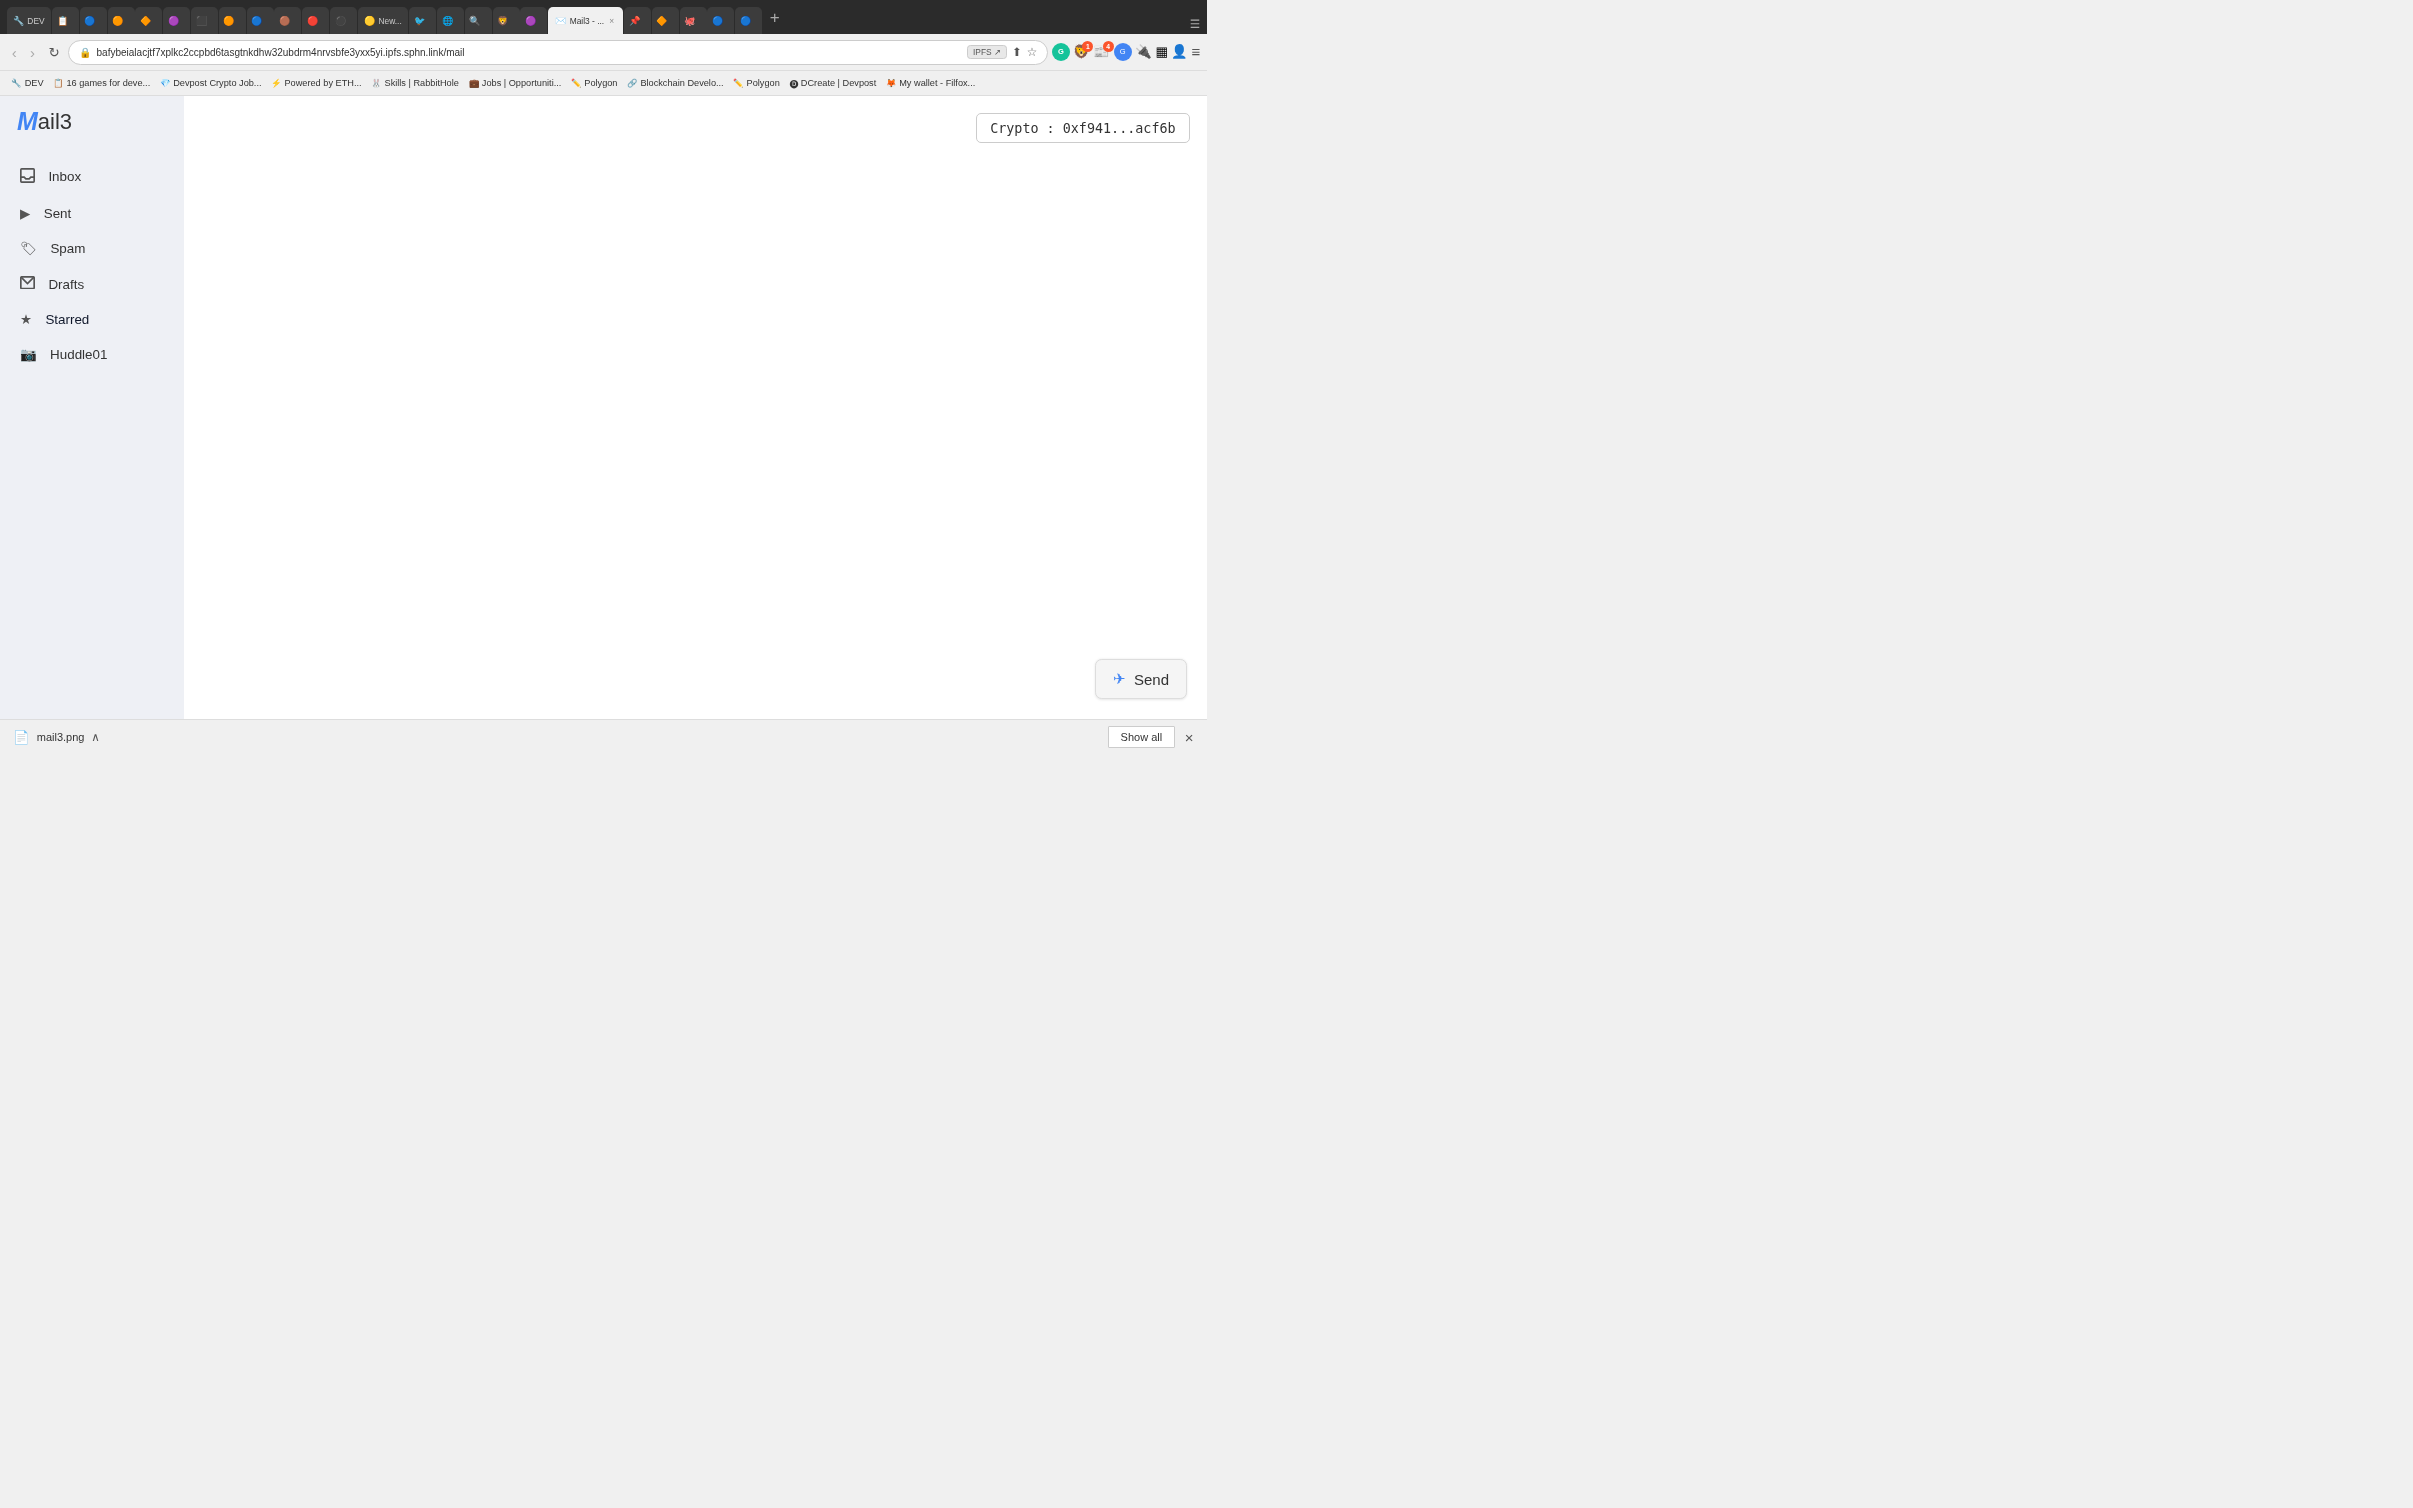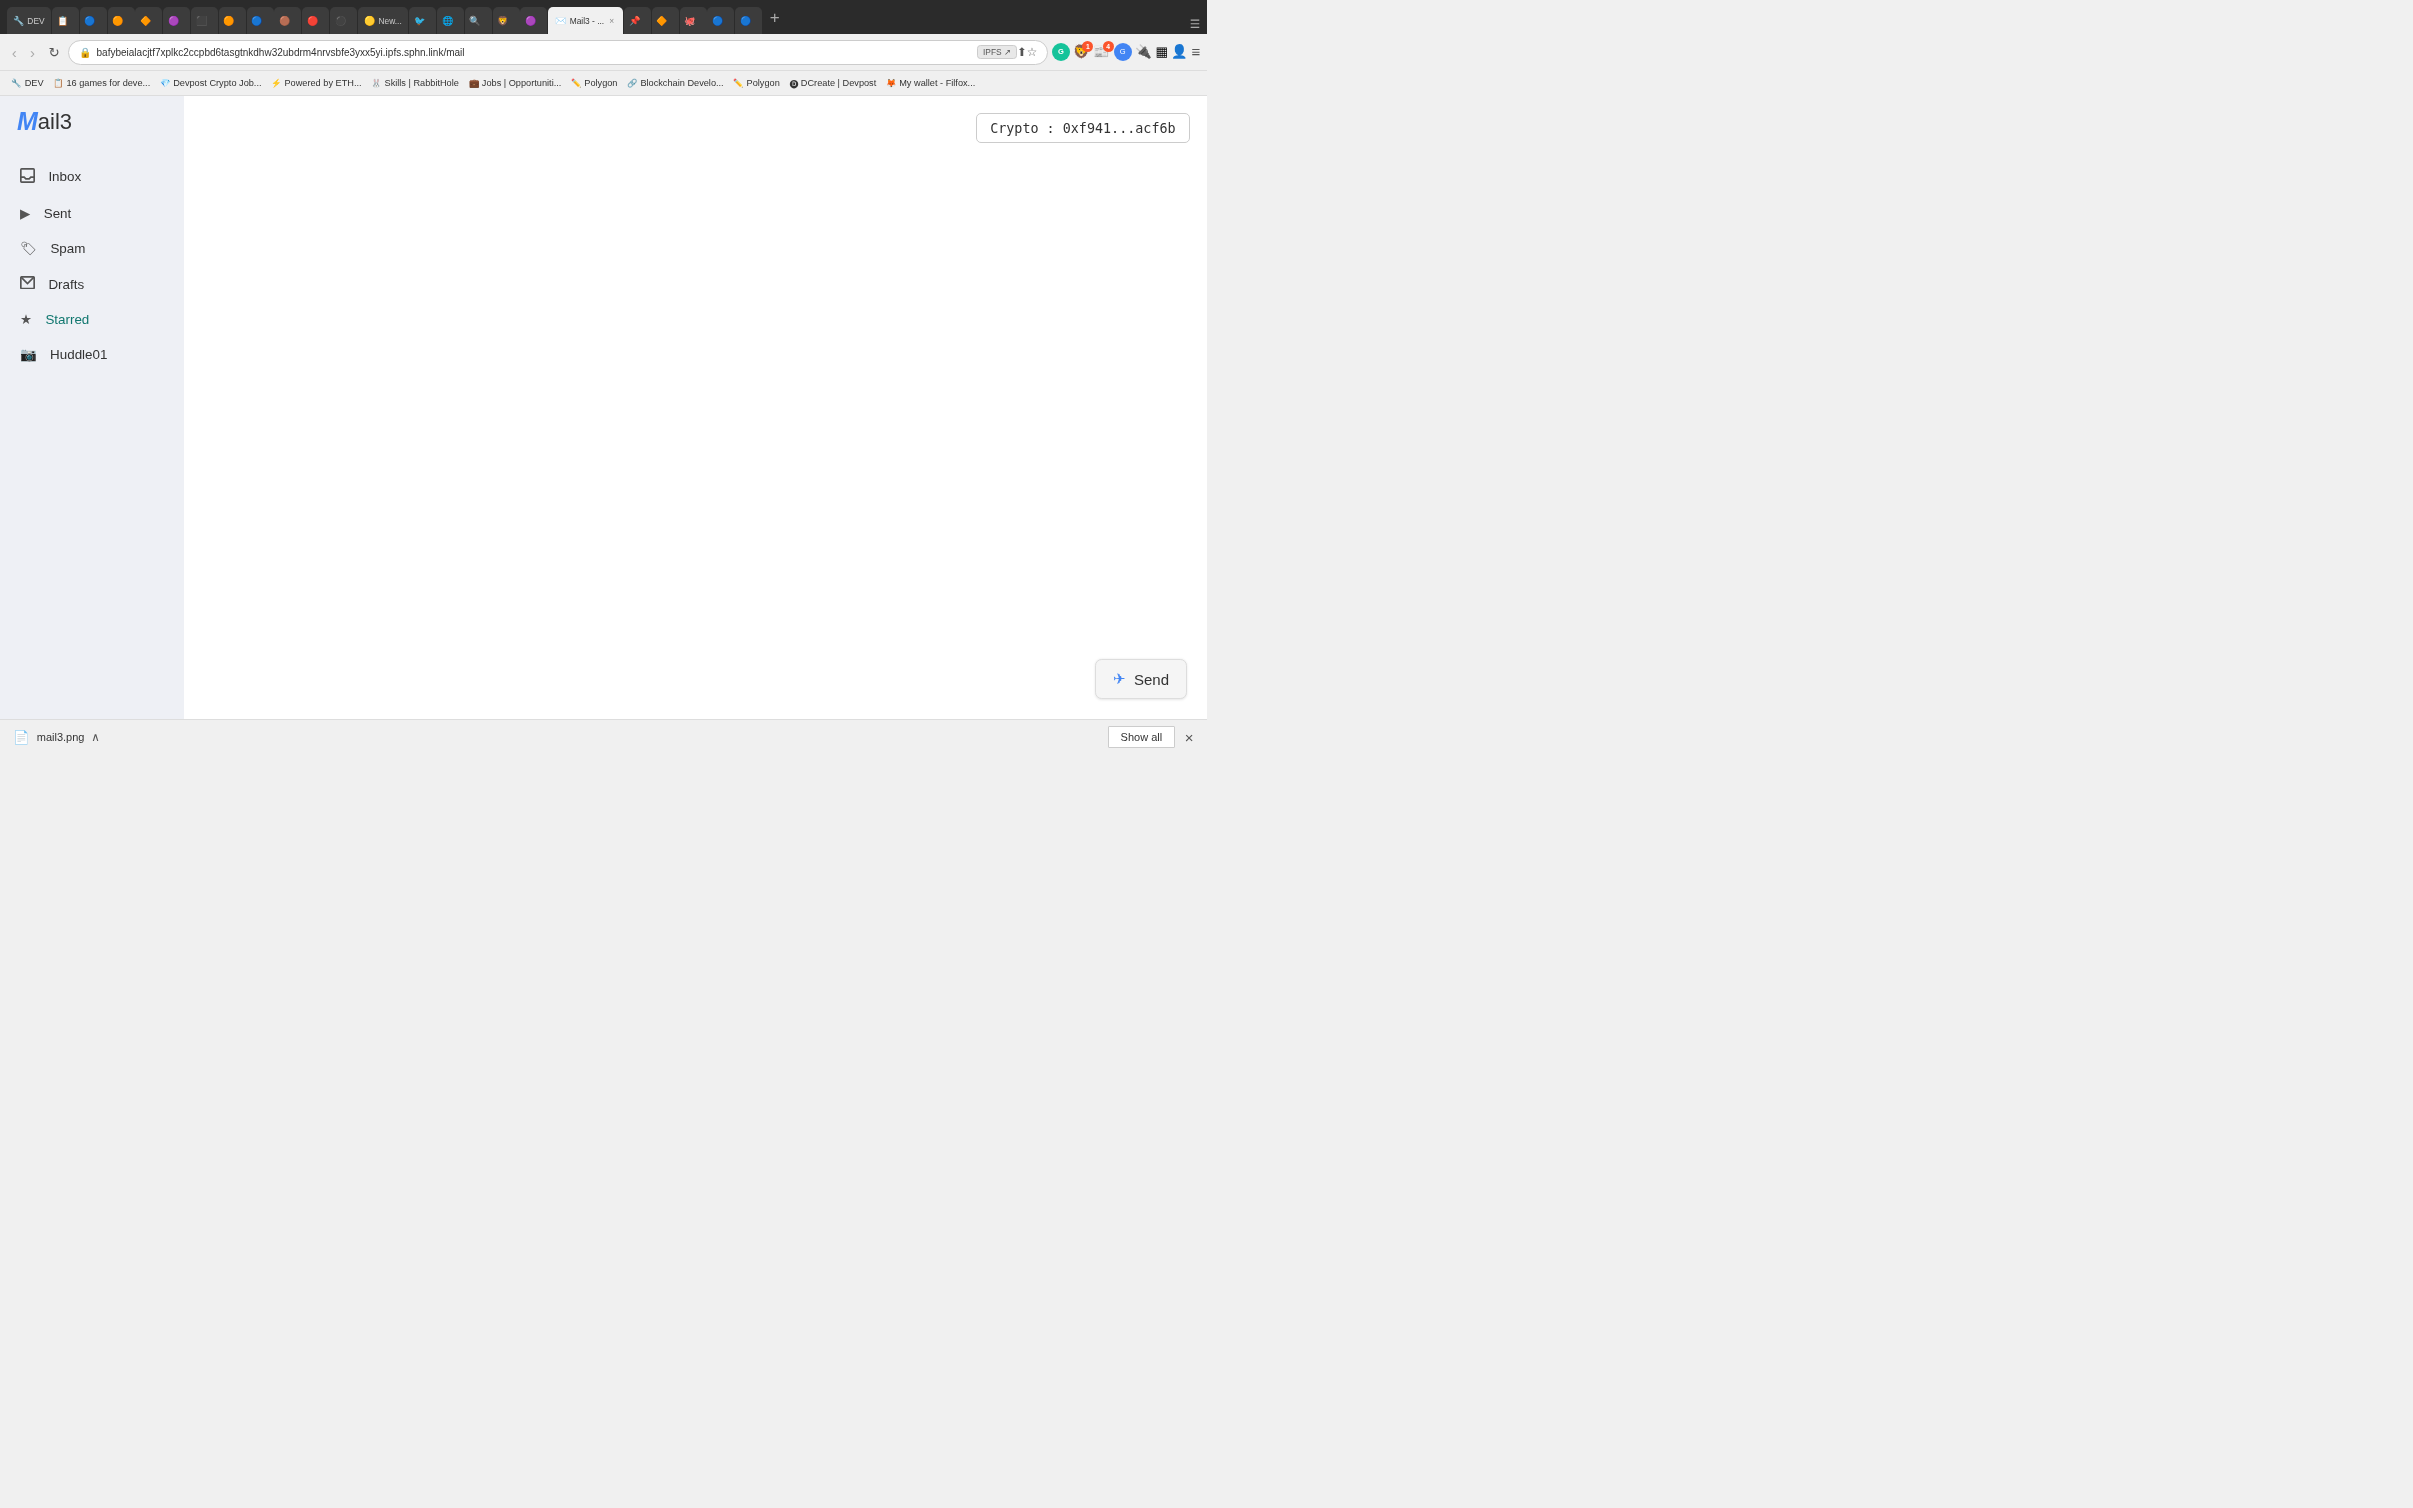--- a/index.html
+++ b/index.html
@@ -99,21 +99,21 @@
   </div>
 
   <div style="height:37px; background:#f0f0f0; display:flex; align-items:center; padding:0 6.7px; gap:3.4px; border-bottom:0.8px solid #ddd;">
     <button style="background:none;border:none;cursor:pointer;color:#aaa;font-size:15px;padding:3.4px 5px;">‹</button>
     <button style="background:none;border:none;cursor:pointer;color:#aaa;font-size:15px;padding:3.4px 5px;">›</button>
     <button style="background:none;border:none;cursor:pointer;color:#555;font-size:13.4px;padding:3.4px 5px;">↻</button>
 
     <div style="flex:1; height:25px; background:white; border:0.8px solid #ccc; border-radius:12.6px; display:flex; align-items:center; padding:0 10px; gap:5px;">
       <div style="font-size:10px; color:#555;">🔒</div>
       <span style="flex:1; font-size:10px; color:#333; overflow:hidden; white-space:nowrap; text-overflow:ellipsis;">bafybeialacjtf7xplkc2ccpbd6tasgtnkdhw32ubdrm4nrvsbfe3yxx5yi.ipfs.sphn.link/mail</span>
-      <div style="display:flex; ">
+      <div style="display:flex; gap:5px;">
         <button style="background:#e8e8e8; border:0.8px solid #ccc; border-radius:3.4px; font-size:8.4px; padding:0.8px 5px; color:#555; cursor:pointer; white-space:nowrap;">IPFS ↗</button>
         <div style="font-size:11.7px; color:#555;">⬆</div>
         <div style="font-size:11.7px; color:#555;">☆</div>
       </div>
     </div>
 
     <div style="display:flex; align-items:center; gap:3.4px;">
       <div style="width:18.4px;height:18.4px;border-radius:50%;background:#15c39a;display:flex;align-items:center;justify-content:center;cursor:pointer;">
         <span style="color:white;font-size:7.5px;font-weight:bold;">G</span>
       </div>
@@ -218,21 +218,21 @@
             <svg width="15" height="13.4" viewBox="0 0 18 16" fill="none" stroke="#555" stroke-width="2">
               <rect x="1" y="1" width="16" height="14" rx="1"></rect>
               <polyline points="1,1 9,9 17,1"></polyline>
             </svg>
           </span>
           <span style="font-size:13.4px; color:#333;">Drafts</span>
         </div>
 
         <div style="display:flex; align-items:center; padding:10px 20px; cursor:pointer; color:#333; gap:13.4px; border-radius:0 20px 20px 0; margin-right:13.4px;">
           <span style="font-size:13.4px; color:#555;">★</span>
-          <span style="font-size:13.4px; color:#0f766e;">Starred</span>
+          <span style="font-size:13.4px; color:#0f172a;">Starred</span>
         </div>
 
         <div style="display:flex; align-items:center; padding:10px 20px; cursor:pointer; color:#333; gap:13.4px; border-radius:0 20px 20px 0; margin-right:13.4px;">
           <span style="font-size:13.4px; color:#555;">📷</span>
           <span style="font-size:13.4px; color:#333;">Huddle01</span>
         </div>
 
       </div>
 
       <div style="flex:1; background:white; position:relative;">

